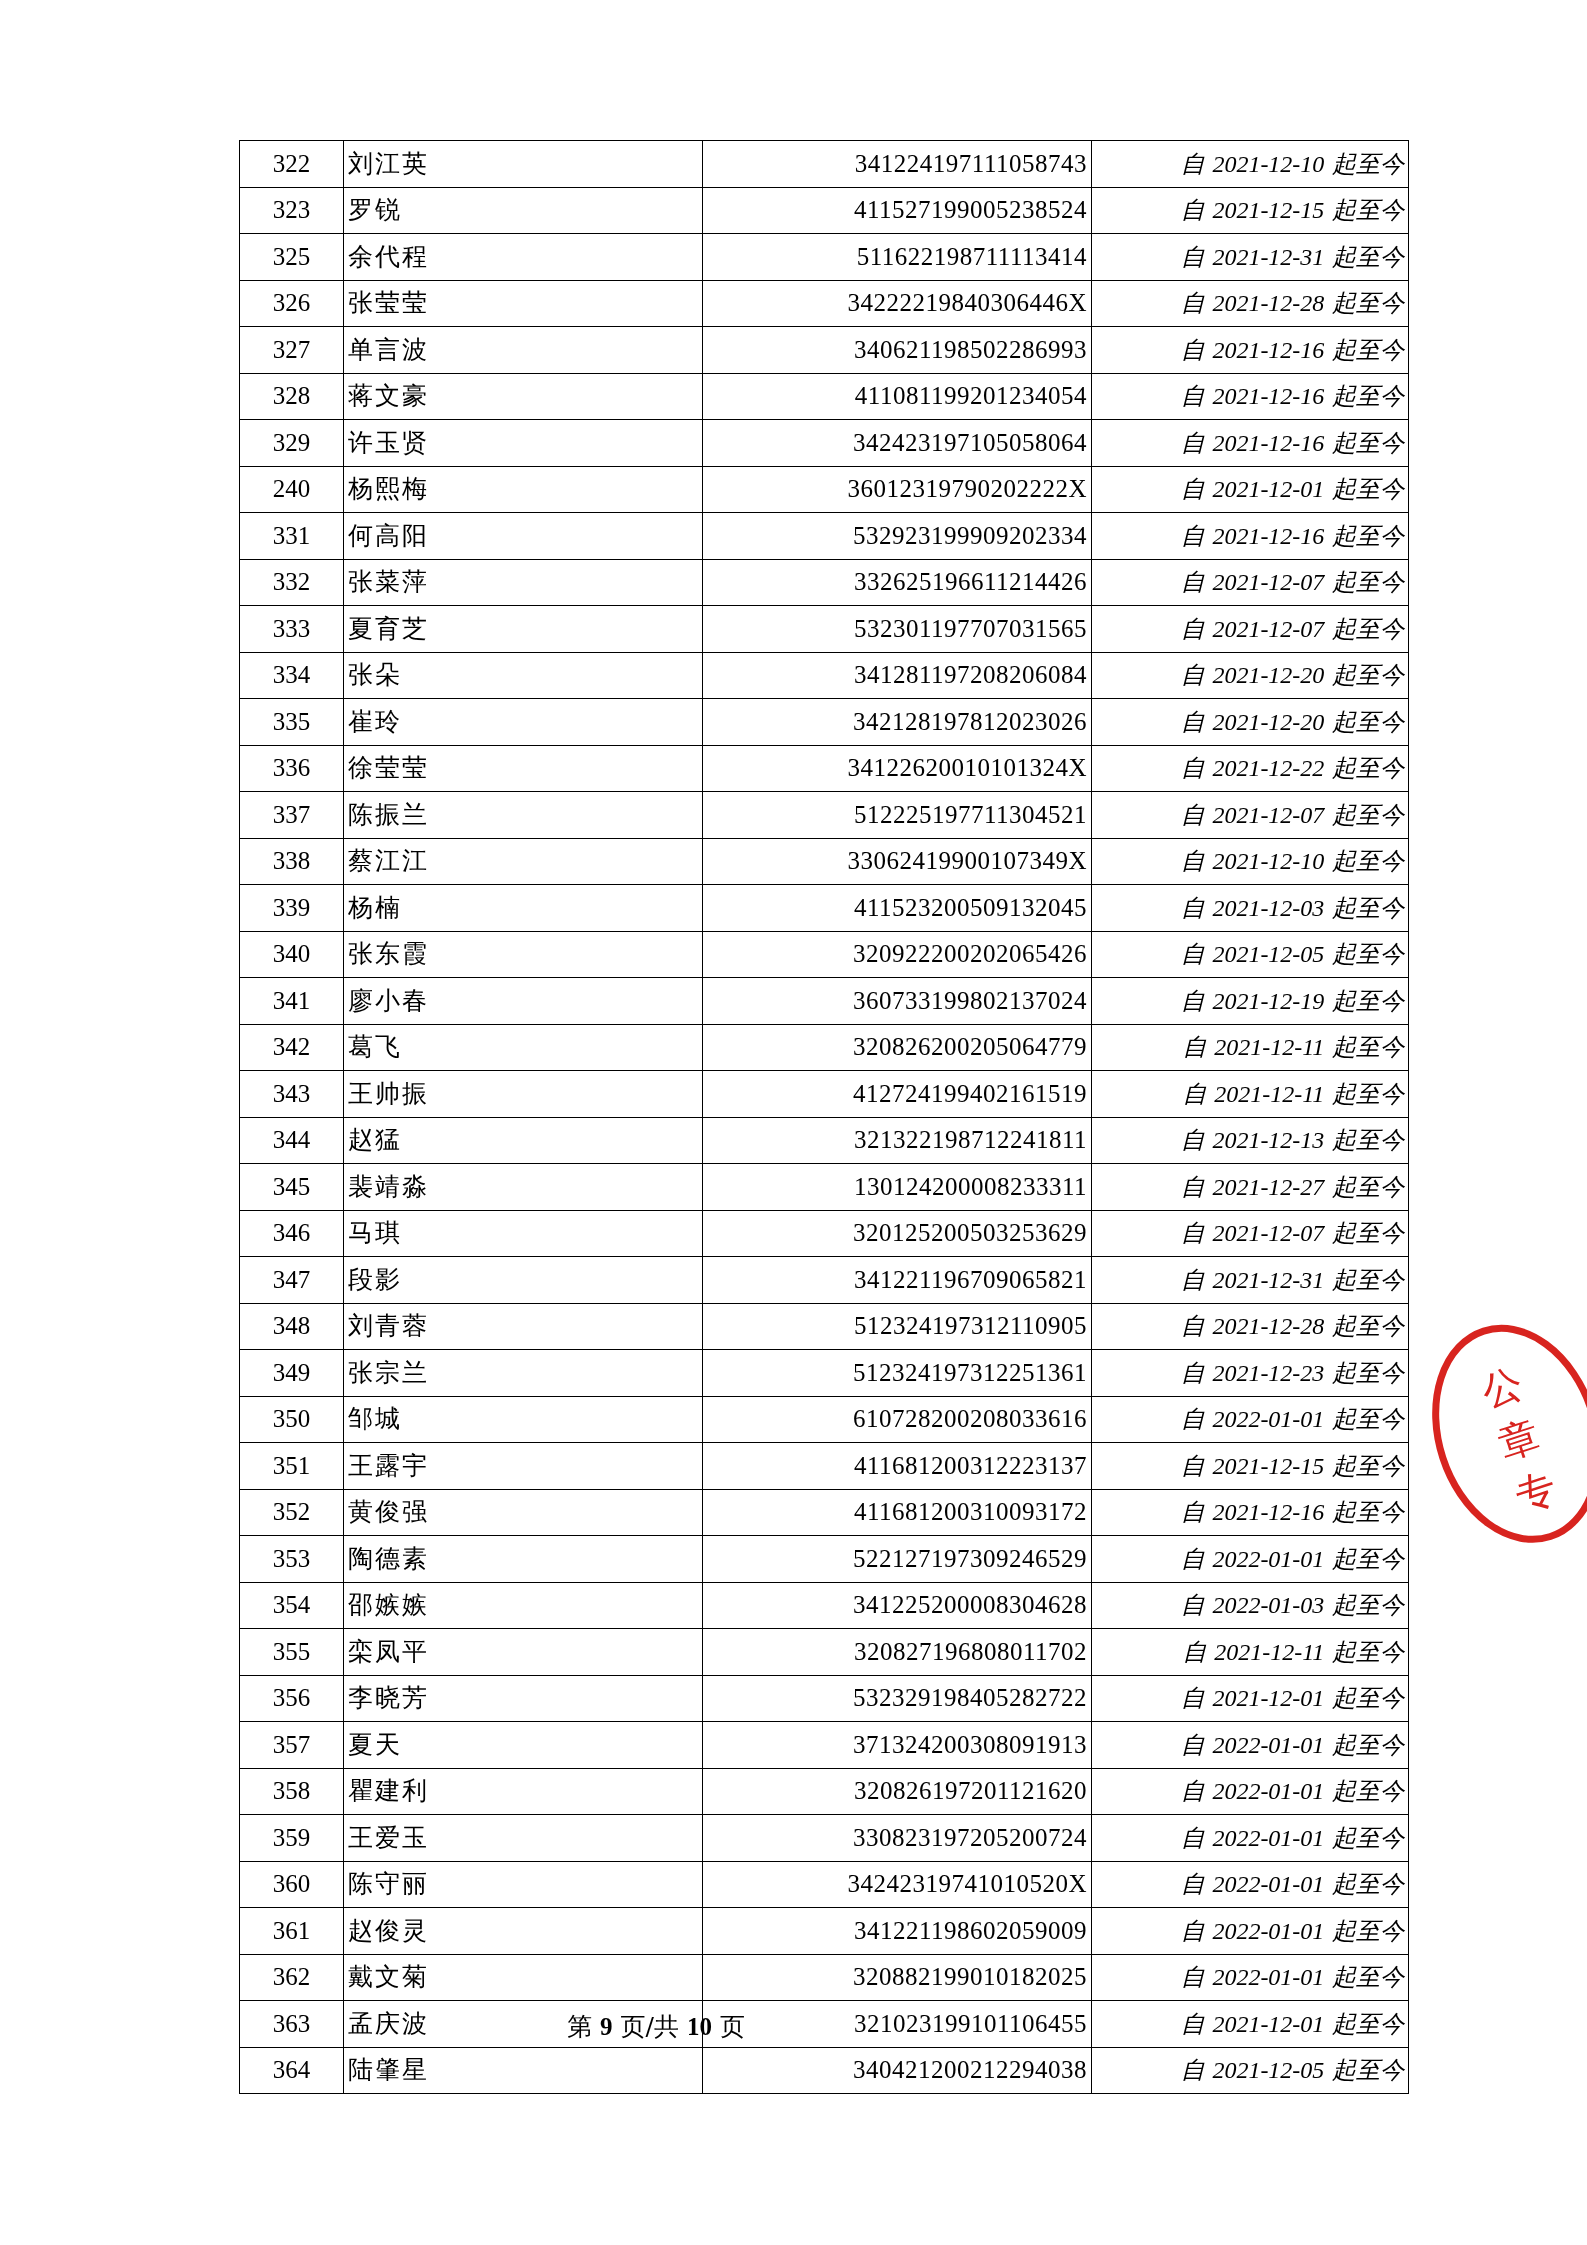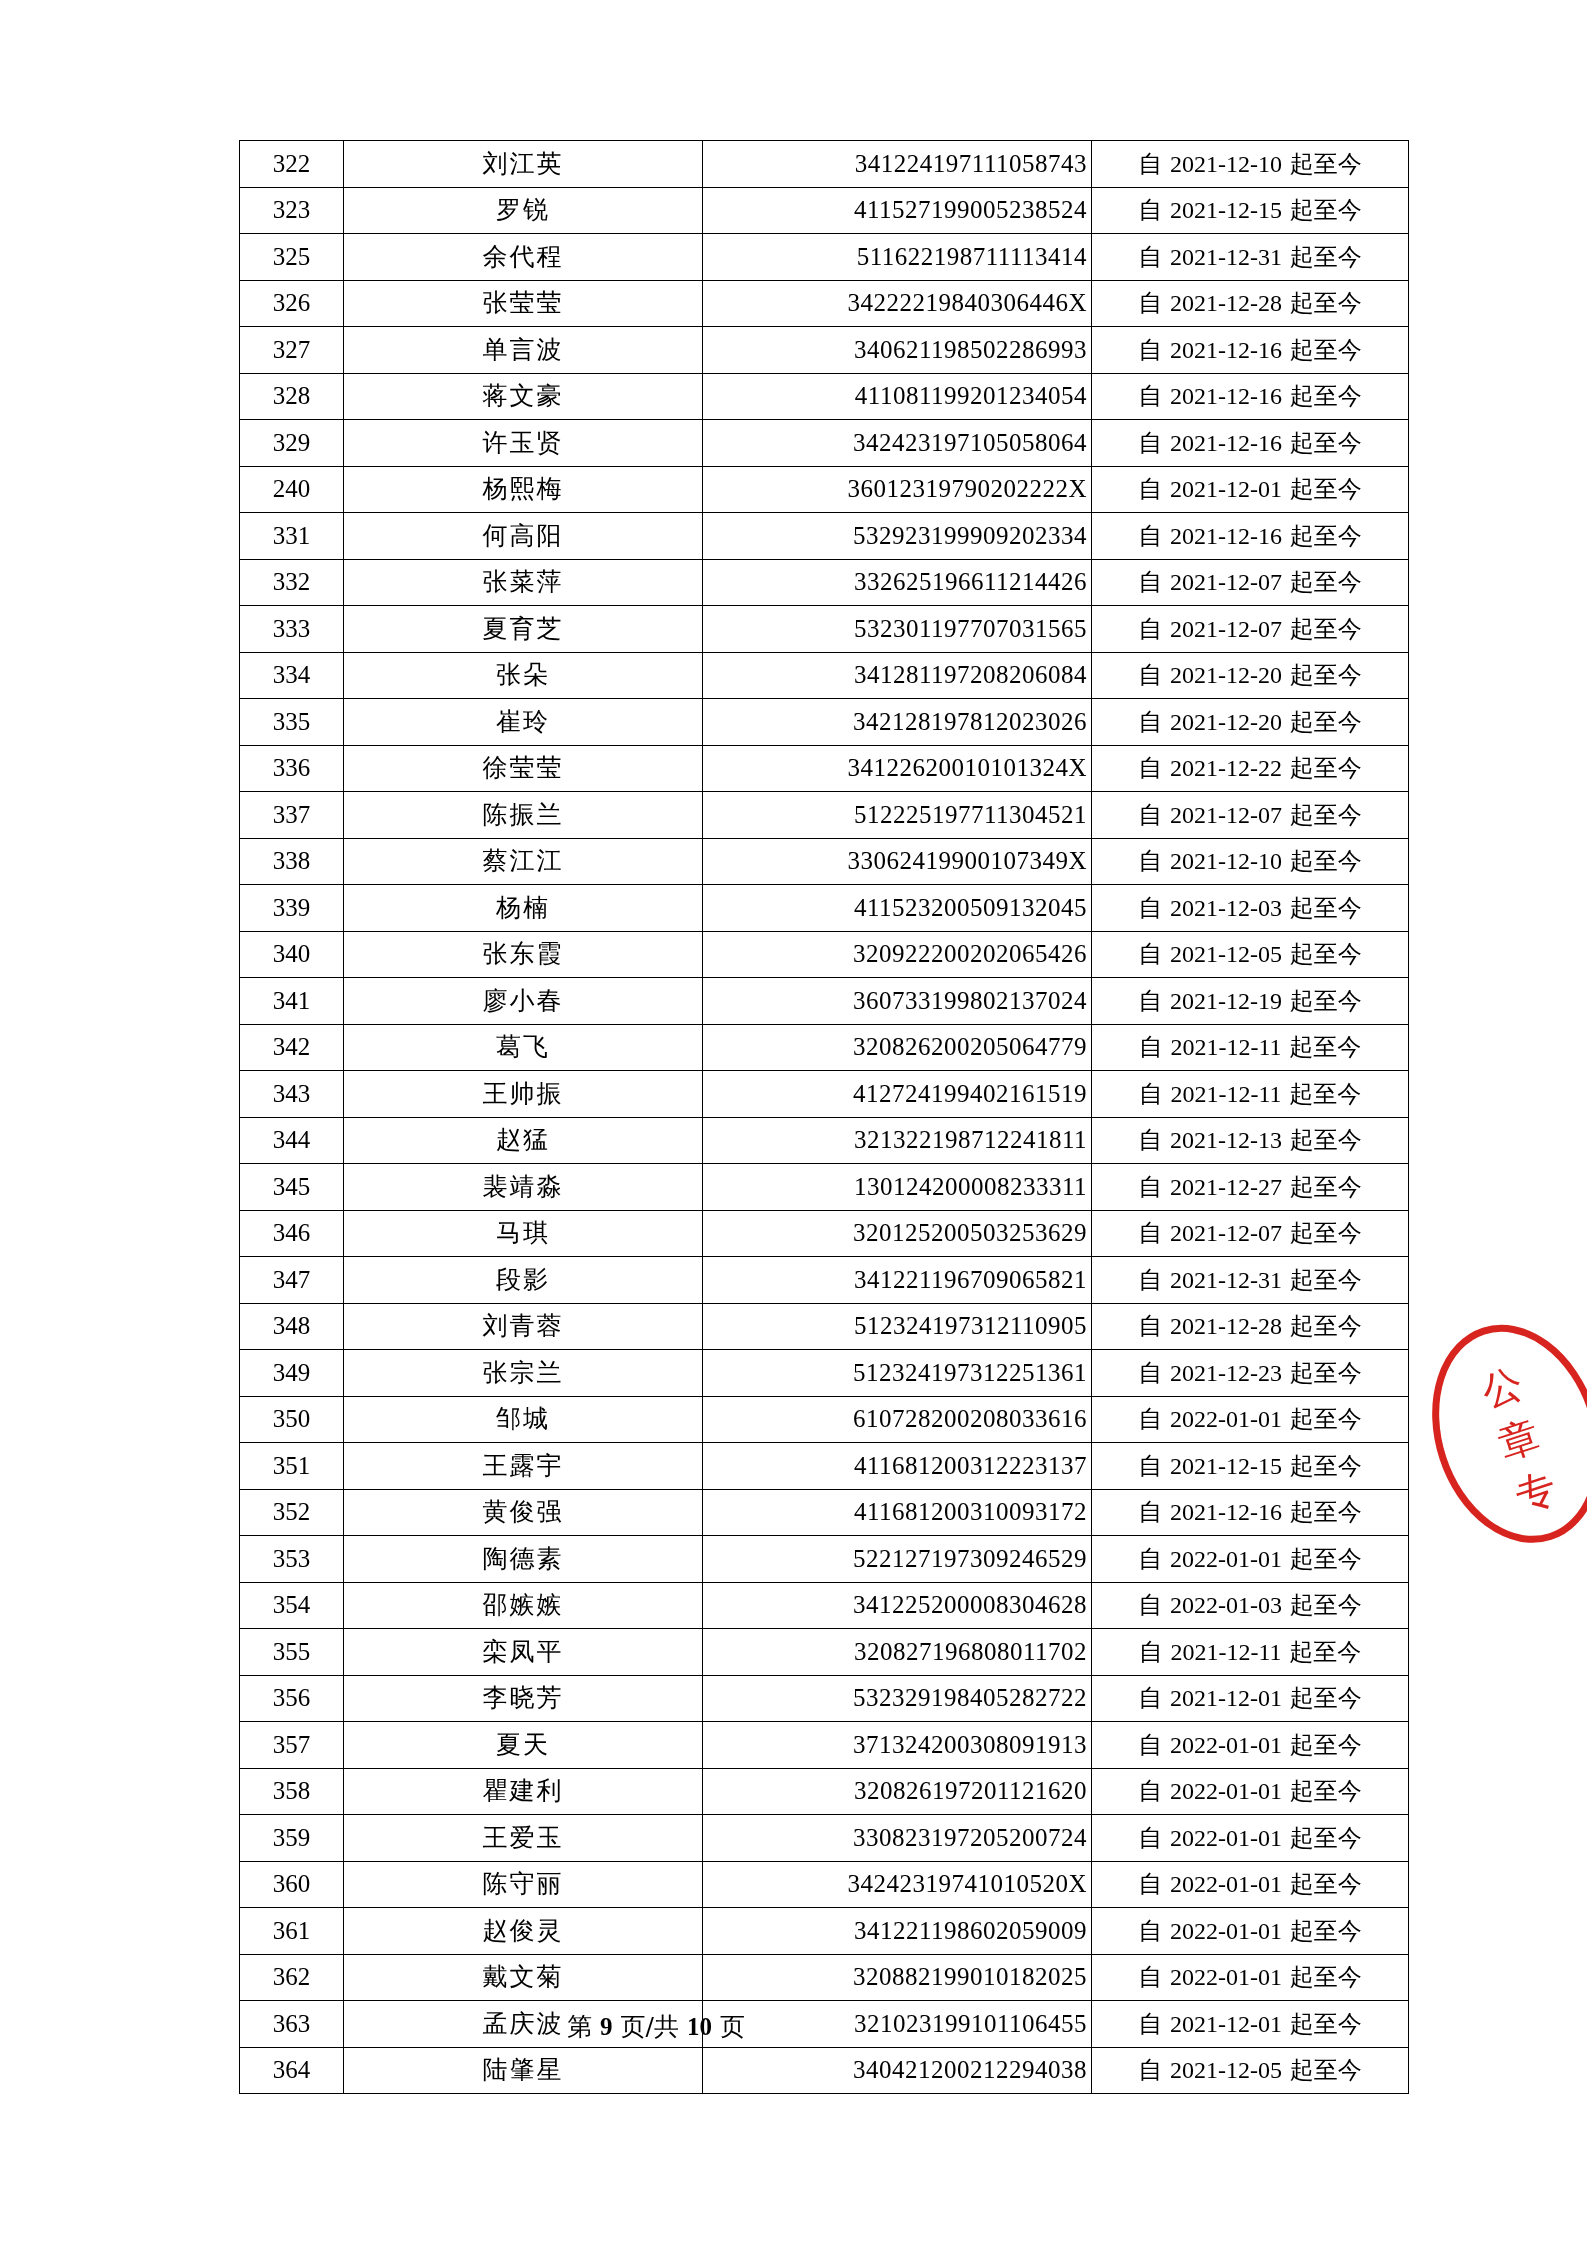--- a/index.html
+++ b/index.html
@@ -42,34 +42,35 @@
     white-space: nowrap;
     overflow: hidden;
   }
   td.col-idx {
     width: 95px;
     text-align: center;
     font-family: "Liberation Serif", serif;
   }
   td.col-name {
     width: 350px;
-    text-align: center;
+    text-align: left;
     font-family: "DejaVu Serif", "Liberation Serif", serif;
     letter-spacing: 2px;
   }
   td.col-id {
     width: 380px;
     text-align: right;
     font-family: "Liberation Serif", serif;
     letter-spacing: 0.5px;
   }
   td.col-period {
     width: 308px;
-    text-align: center;
+    text-align: right;
     font-family: "DejaVu Serif", "Liberation Serif", serif;
+    font-style: italic;
   }
   .period-inner {
     display: inline-block;
     white-space: nowrap;
     font-size: 24px;
   }
   .period-inner .cn { font-family: "DejaVu Serif", serif; }
   .period-inner .num { font-family: "Liberation Serif", serif; }
   .footer {
     position: absolute;

